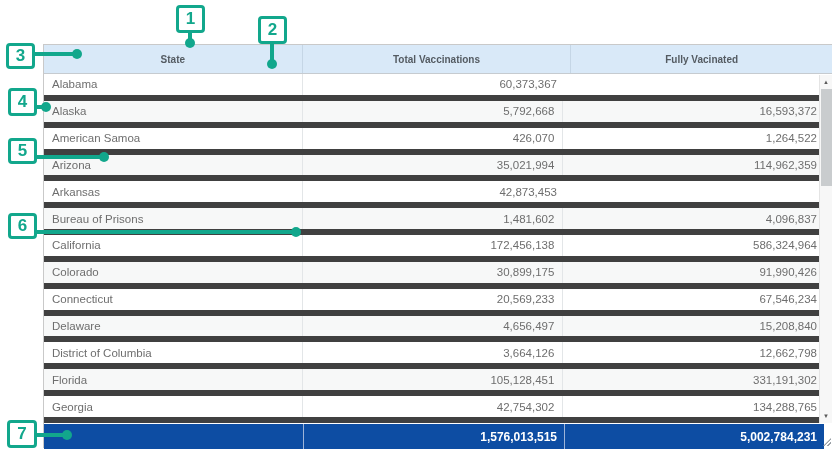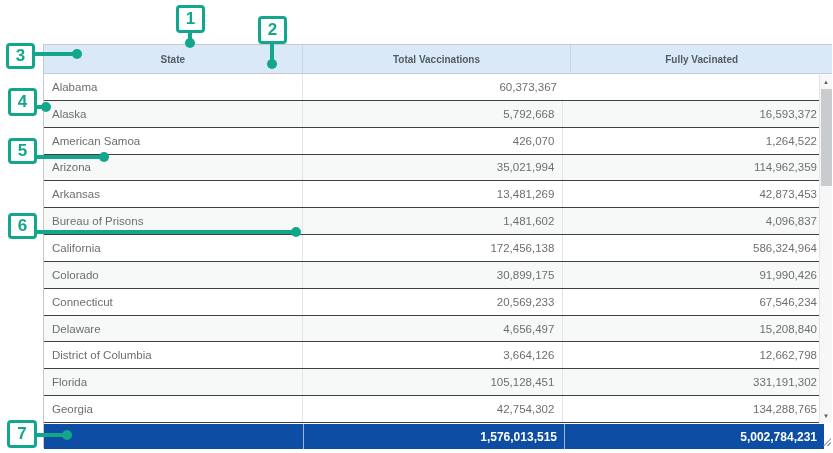--- a/index.html
+++ b/index.html
@@ -11,21 +11,21 @@
   .table-wrap { position:absolute; left:43px; top:44px; width:789px; height:404px;
                 border-top:1px solid #c9c9c9; border-left:1px solid #c9c9c9; background:#ffffff; }
   .thead { position:absolute; left:0; top:0; width:100%; height:29px; display:flex;
            background:#d9e9f8; border-bottom:1px solid #c6cbd0; }
   .th { display:flex; align-items:center; justify-content:center;
         font-size:10px; font-weight:bold; color:#545b62; border-right:1px solid #c5d6e6; }
   .th:last-child { border-right:none; }
   .c0 { width:259px; } .c1 { width:261px; } .c2 { width:269px; }
 
   .tbody { position:absolute; left:0; top:29px; width:100%; height:349px; display:flex; flex-direction:column; }
-  .row { flex:1; display:flex; background:#ffffff; border-bottom:1px solid #404040; }
+  .row { flex:1; display:flex; background:#ffffff; border-bottom:6px solid #404040; }
   .row.alt { background:#f7f8f8; }
   .cell { display:flex; align-items:center; font-size:11.5px; color:#6e6e6e;
           border-right:1px solid #e3e6e8; overflow:hidden; white-space:nowrap; }
   .cell:last-child { border-right:none; }
   .cell.state { padding-left:8px; }
   .cell.num { justify-content:flex-end; padding-right:8px; }
   .cell.c2.num { padding-right:15px; }
 
   .tfoot { position:absolute; left:0; top:379px; width:780px; height:25px; display:flex; }
   .tf { display:flex; align-items:center; height:100%; font-size:12px; font-weight:bold; color:#ffffff; }
@@ -83,21 +83,20 @@
           <div class="cell c1 num">426,070</div>
           <div class="cell c2 num">1,264,522</div>
         </div>
         <div class="row alt">
           <div class="cell c0 state">Arizona</div>
           <div class="cell c1 num">35,021,994</div>
           <div class="cell c2 num">114,962,359</div>
         </div>
         <div class="row">
           <div class="cell c0 state">Arkansas</div>
-          <div class="cell c1 num">13,481,269</div>
           <div class="cell c2 num">42,873,453</div>
         </div>
         <div class="row alt">
           <div class="cell c0 state">Bureau of Prisons</div>
           <div class="cell c1 num">1,481,602</div>
           <div class="cell c2 num">4,096,837</div>
         </div>
         <div class="row">
           <div class="cell c0 state">California</div>
           <div class="cell c1 num">172,456,138</div>

